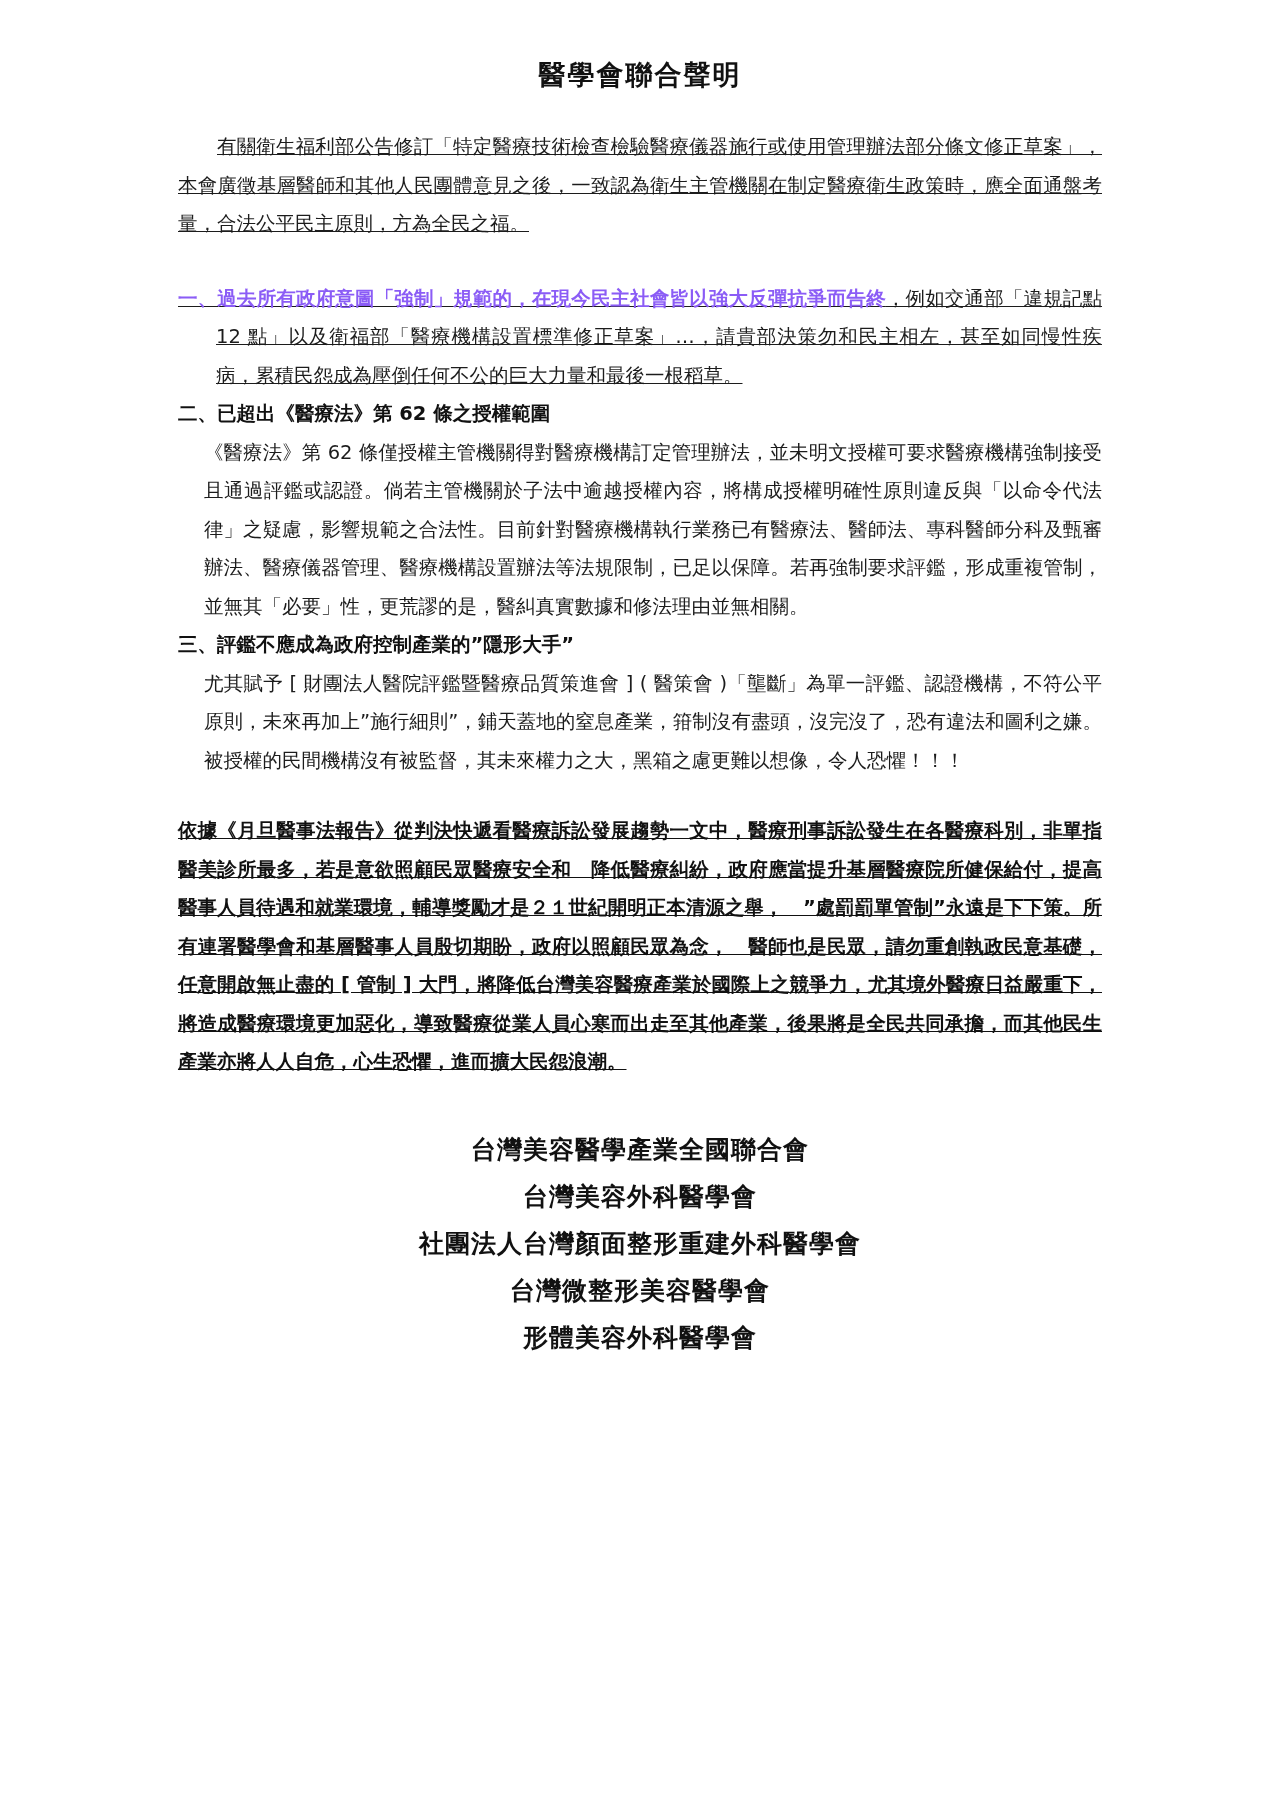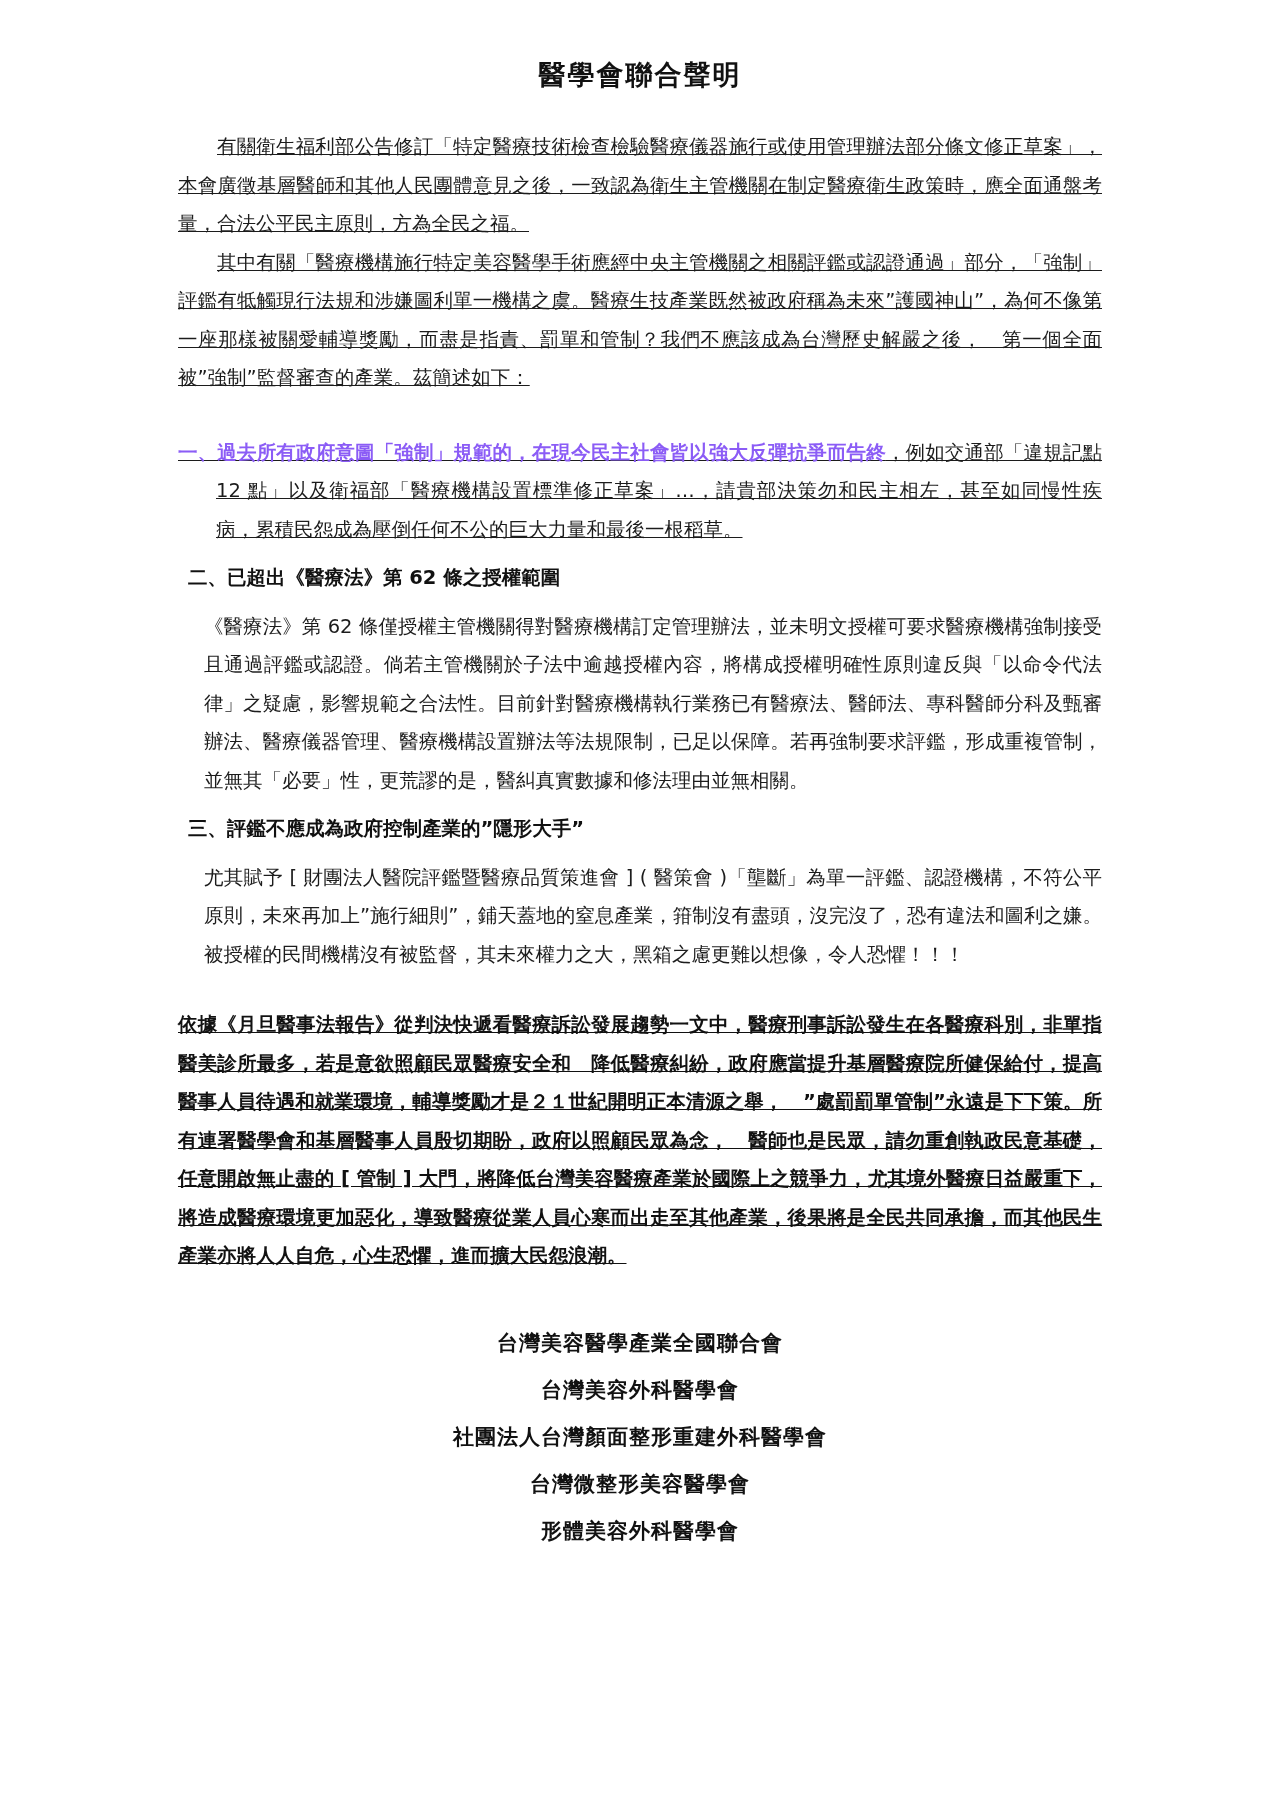--- a/index.html
+++ b/index.html
@@ -34,53 +34,52 @@
   .bold { font-weight: 700; color: #8b5cf6; }
   .hang {
     padding-left: 38px;
     text-indent: -38px;
   }
   .gap-top { margin-top: 36px; }
   .sec-head {
     font-weight: 700;
     color: #111;
     text-align: left;
-    margin: 10px;
+    margin: 0;
   }
   .sec-body {
     margin: 0 0 0 26px;
     text-align: justify;
     text-justify: inter-ideograph;
   }
   .closing {
     margin-top: 32px;
     font-weight: 700;
     color: #111;
   }
   .signatures {
     margin-top: 44px;
     text-align: center;
   }
   .sig {
-    font-size: 21px;
+    font-size: 25px;
     font-weight: 700;
     color: #111;
     line-height: 47px;
     letter-spacing: 1px;
   }
 </style>
 </head>
 <body>
 
 <div class="page">
 
   <h1 class="doc-title">醫學會聯合聲明</h1>
 
   <p class="para indent">有關衛生福利部公告修訂「特定醫療技術檢查檢驗醫療儀器施行或使用管理辦法部分條文修正草案」，本會廣徵基層醫師和其他人民團體意見之後，一致認為衛生主管機關在制定醫療衛生政策時，應全面通盤考量，合法公平民主原則，方為全民之福。</p>
-  <p class="para indent">其中有關「醫療機構施行特定美容醫學手術應經中央主管機關之相關評鑑或認證通過」部分，「強制」評鑑有牴觸現行法規和涉嫌圖利單一機構之虞。醫療生技產業既然被政府稱為未來”護國神山”，為何不像第一座那樣被關愛輔導獎勵，而盡是指責、罰單和管制？我們不應該成為台灣歷史解嚴之後，　第一個全面被”強制”監督審查的產業。茲簡述如下：</p>
 
   <p class="para hang gap-top"><span class="bold">一、過去所有政府意圖「強制」規範的，在現今民主社會皆以強大反彈抗爭而告終</span><span>，例如交通部「違規記點 12 點」以及衛福部「醫療機構設置標準修正草案」…，請貴部決策勿和民主相左，甚至如同慢性疾病，累積民怨成為壓倒任何不公的巨大力量和最後一根稻草。</span></p>
 
   <div>
     <div class="sec-head">二、已超出《醫療法》第 62 條之授權範圍</div>
     <p class="sec-body">《醫療法》第 62 條僅授權主管機關得對醫療機構訂定管理辦法，並未明文授權可要求醫療機構強制接受且通過評鑑或認證。倘若主管機關於子法中逾越授權內容，將構成授權明確性原則違反與「以命令代法律」之疑慮，影響規範之合法性。目前針對醫療機構執行業務已有醫療法、醫師法、專科醫師分科及甄審辦法、醫療儀器管理、醫療機構設置辦法等法規限制，已足以保障。若再強制要求評鑑，形成重複管制，並無其「必要」性，更荒謬的是，醫糾真實數據和修法理由並無相關。</p>
   </div>
 
   <div>
     <div class="sec-head">三、評鑑不應成為政府控制產業的”隱形大手”</div>

